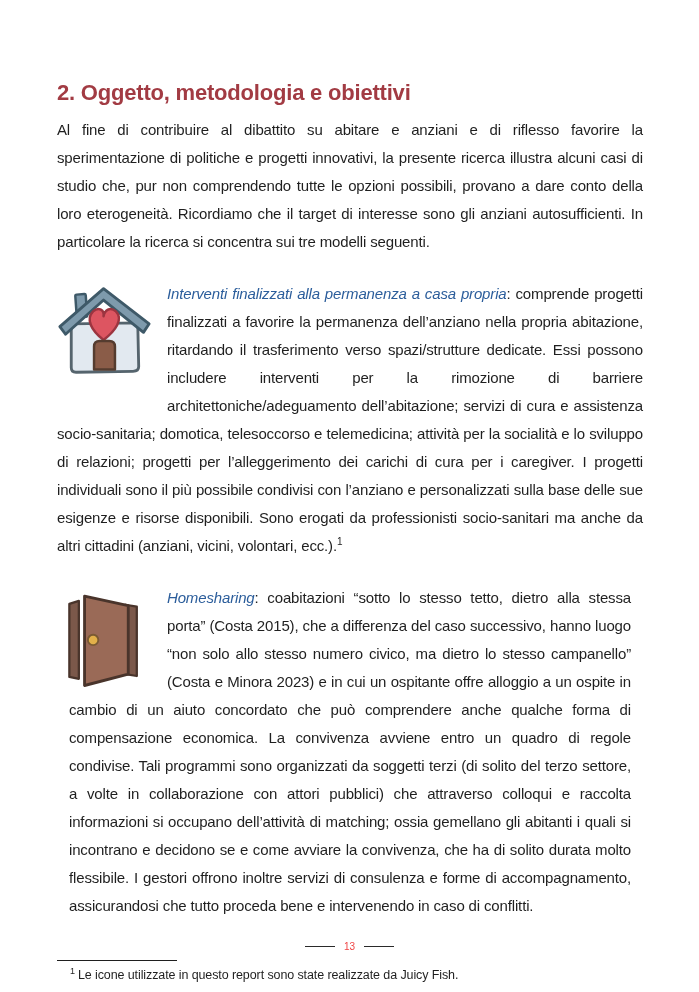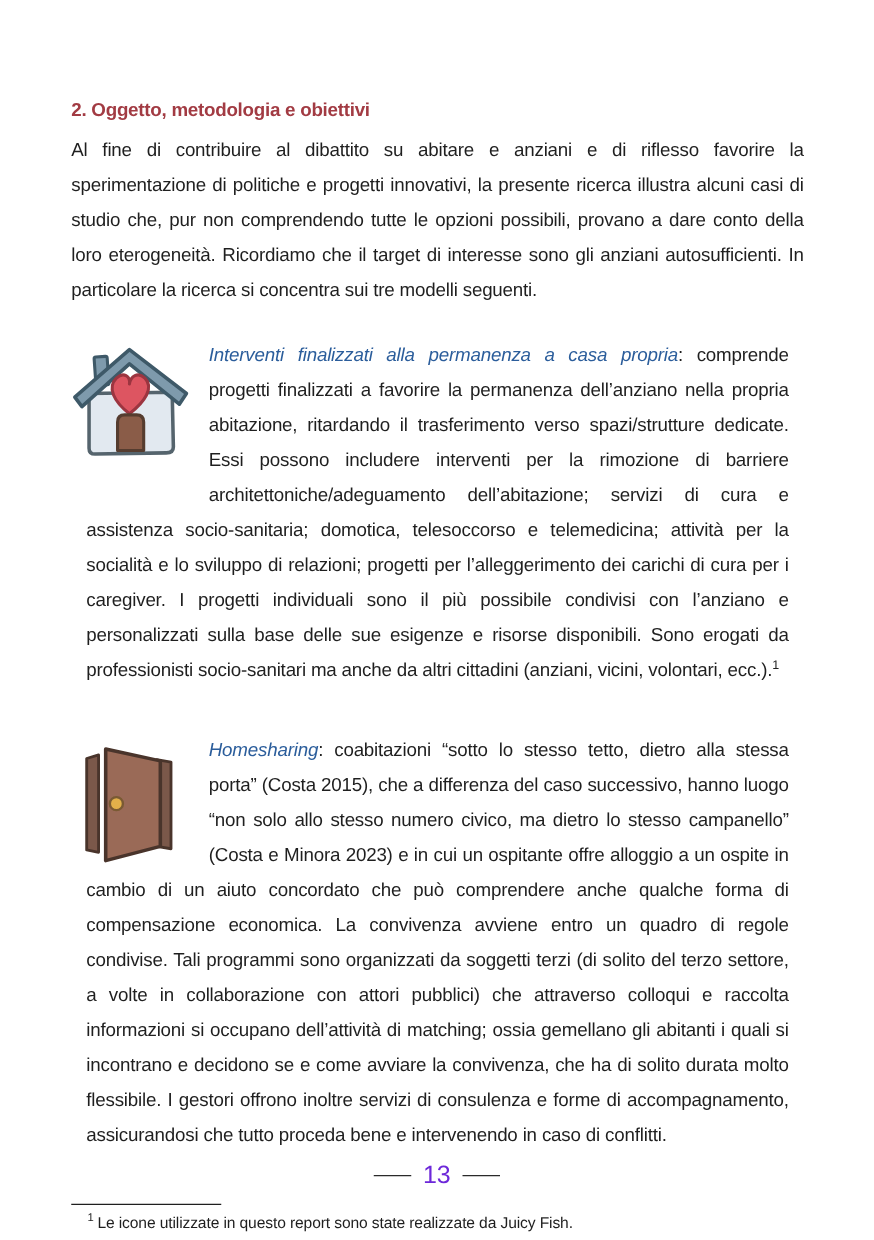--- a/index.html
+++ b/index.html
@@ -12,21 +12,21 @@
     width: 699px;
     height: 992px;
     background: #ffffff;
     font-family: "Liberation Sans", sans-serif;
     color: #1f1f1f;
     overflow: hidden;
     box-sizing: border-box;
     padding: 80px 56px 0 57px;
   }
   .heading {
-    font-size: 15px;
+    font-size: 22px;
     font-weight: bold;
     color: #a23b43;
     margin: 0 0 10px 0;
     letter-spacing: -0.2px;
   }
   .body-text {
     font-size: 15px;
     line-height: 28px;
     text-align: justify;
     letter-spacing: -0.15px;
@@ -96,22 +96,22 @@
     align-items: center;
     justify-content: center;
     gap: 9px;
   }
   .footer .dash {
     width: 30px;
     border-top: 1.6px solid #2a2a2a;
     height: 0;
   }
   .footer .num {
-    font-size: 20px;
-    color: #6d28d9;
+    font-size: 10px;
+    color: #ef4444;
   }
 </style>
 </head>
 <body>
 
 <div class="page">
 
   <h2 class="heading">2. Oggetto, metodologia e obiettivi</h2>
 
   <p class="body-text intro">Al fine di contribuire al dibattito su abitare e anziani e di riflesso favorire la sperimentazione di politiche e progetti innovativi, la presente ricerca illustra alcuni casi di studio che, pur non comprendendo tutte le opzioni possibili, provano a dare conto della loro eterogeneità. Ricordiamo che il target di interesse sono gli anziani autosufficienti. In particolare la ricerca si concentra sui tre modelli seguenti.</p>
@@ -119,21 +119,21 @@
   <div class="model-section">
     <span class="model-icon">
       <svg viewBox="0 0 100 100" aria-hidden="true">
         <rect x="20" y="13" width="11" height="24" rx="1.5" fill="#7e9aac" stroke="#3e5968" stroke-width="2.6" transform="rotate(-4 25 25)"></rect>
         <path d="M15 44 L85 43 L86 89 Q86 94 80 94 L20 95 Q15 95 15 90 Z" fill="#e2e9f0" stroke="#55646d" stroke-width="3" stroke-linejoin="round"></path>
         <path d="M3 47 L49 7 L97 44 L91 53 L49 19 L9 55 Z" fill="#7e9aac" stroke="#3e5968" stroke-width="3" stroke-linejoin="round"></path>
         <path d="M49 61 C36 51 30 39 38 31 C44 25.5 50 29.5 49 36 C50 29.5 56 25.5 62 31 C70 39 62 51 49 61 Z" fill="#dd5561" stroke="#9c3540" stroke-width="2.6" stroke-linejoin="round"></path>
         <path d="M39 92 L39 68 Q39 62 45 62 L55 62 Q61 62 61 68 L61 92 Z" fill="#8a5c48" stroke="#553c2f" stroke-width="2.6" stroke-linejoin="round"></path>
       </svg>
     </span>
-    <p class="body-text" style="margin:12px">
+    <p class="body-text" style="margin:0">
       <span class="lead">Interventi finalizzati alla permanenza a casa propria</span><span>: comprende progetti finalizzati a favorire la permanenza dell’anziano nella propria abitazione, ritardando il trasferimento verso spazi/strutture dedicate. Essi possono includere interventi per la rimozione di barriere architettoniche/adeguamento dell’abitazione; servizi di cura e assistenza socio-sanitaria; domotica, telesoccorso e telemedicina; attività per la socialità e lo sviluppo di relazioni; progetti per l’alleggerimento dei carichi di cura per i caregiver. I progetti individuali sono il più possibile condivisi con l’anziano e personalizzati sulla base delle sue esigenze e risorse disponibili. Sono erogati da professionisti socio-sanitari ma anche da altri cittadini (anziani, vicini, volontari, ecc.).</span><sup class="fn-ref">1</sup>
     </p>
   </div>
 
   <div class="model-section">
     <span class="model-icon door">
       <svg viewBox="0 0 100 100" aria-hidden="true">
         <path d="M13 14 L23 11 L23 93 L13 91 Z" fill="#7b584a" stroke="#49342b" stroke-width="2.4" stroke-linejoin="round"></path>
         <path d="M72 15 L84 17 L84 90 L72 88 Z" fill="#7b584a" stroke="#49342b" stroke-width="2.4" stroke-linejoin="round"></path>
         <path d="M29 6 L75 16 L75 88 L29 100 Z" fill="#9a6a57" stroke="#49342b" stroke-width="3" stroke-linejoin="round"></path>

